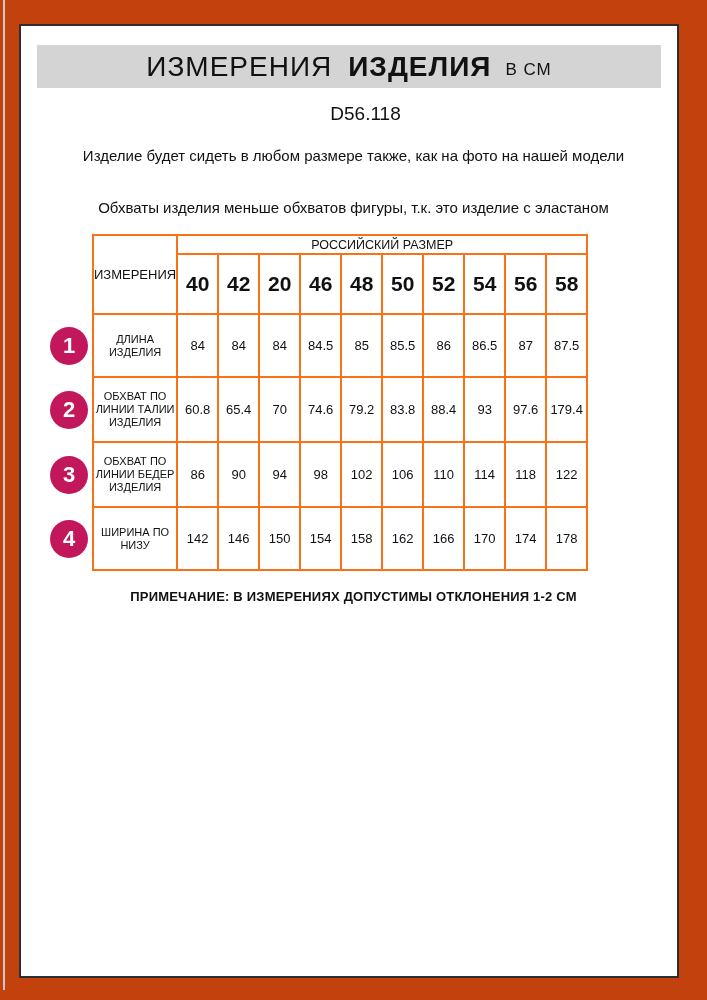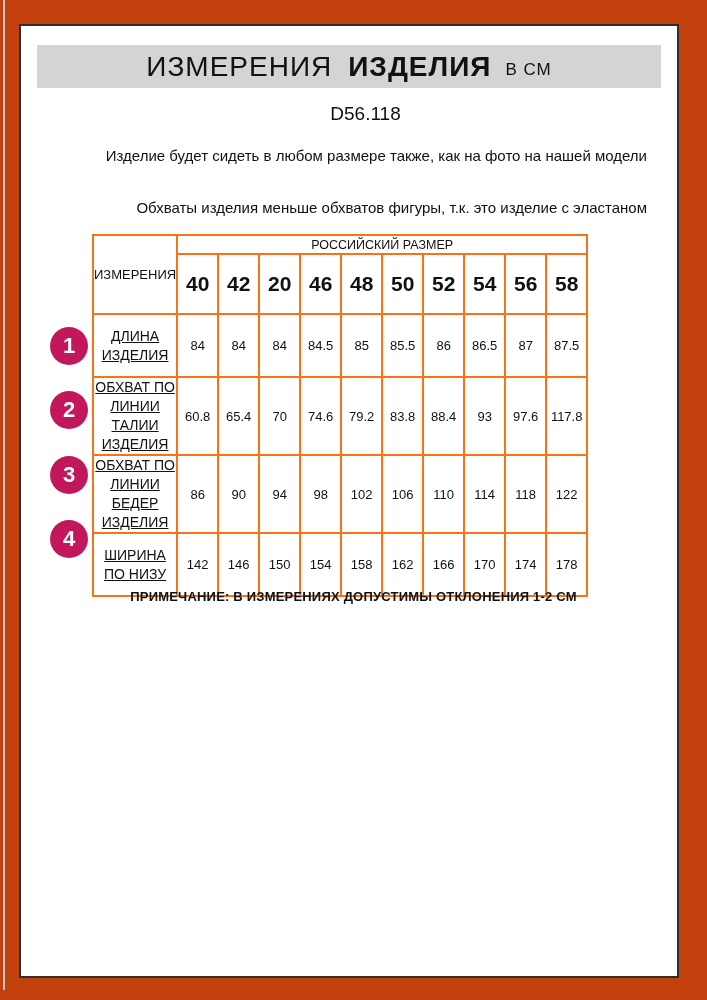--- a/index.html
+++ b/index.html
@@ -24,36 +24,36 @@
   }
   .banner .t-main   { font-size:28px; font-weight:400; letter-spacing:1px; align-self:center; }
   .banner .t-emph   { font-size:28px; font-weight:700; letter-spacing:1px; margin-left:16px; align-self:center; }
   .banner .t-unit   { font-size:17px; font-weight:400; letter-spacing:1px; margin-left:14px; align-self:center; padding-top:6px; }
   .article {
     position:absolute; left:0; right:0; top:103px;
     text-align:center; font-size:19px; font-weight:400;padding-left:24px;
   }
   .para {
     position:absolute; left:60px; right:60px;
-    text-align:right; font-size:15px; line-height:19px; font-weight:400;
+    text-align:center; font-size:15px; line-height:19px; font-weight:400;
   }
   #para1 { top:131px; }
   #para2 { top:183px; }
   .table-zone { position:absolute; left:92px; top:234px; }
   table.size-table {
     border-collapse:collapse; table-layout:fixed;
   }
   table.size-table td, table.size-table th {
     border:2px solid #f97316; padding:0; text-align:center; vertical-align:middle;
     font-weight:400;
   }
   .c-meas   { width:82px; font-size:13px; }
   .c-group  { height:17px; font-size:12.5px; }
   .c-size   { width:39px; height:58px; font-size:21px; font-weight:700 !important; }
-  .c-label  { font-size:14px; line-height:19px; padding:2px;text-decoration:underline; }
+  .c-label  { font-size:11px; line-height:13px; padding:2px; }
   .c-val    { font-size:13px; }
   tr.data-row-0 td { height:61px; }
   tr.data-row-1 td { height:63px; }
   tr.data-row-2 td { height:63px;margin-left:8px; }
   tr.data-row-3 td { height:61px; }
   .badge {
     position:absolute; left:50px; width:38px; height:38px; border-radius:50%;
     background:var(--badge,#c2185b); color:#ffffff;
     display:flex; align-items:center; justify-content:center;
     font-size:22px; font-weight:700;
@@ -117,21 +117,21 @@
             <td class="c-label">ОБХВАТ ПО ЛИНИИ ТАЛИИ ИЗДЕЛИЯ</td>
             <td class="c-val">60.8</td>
             <td class="c-val">65.4</td>
             <td class="c-val">70</td>
             <td class="c-val">74.6</td>
             <td class="c-val">79.2</td>
             <td class="c-val">83.8</td>
             <td class="c-val">88.4</td>
             <td class="c-val">93</td>
             <td class="c-val">97.6</td>
-            <td class="c-val">117.8</td>
+            <td class="c-val">179.4</td>
           </tr>
           <tr class="data-row data-row-2">
             <td class="c-label">ОБХВАТ ПО ЛИНИИ БЕДЕР ИЗДЕЛИЯ</td>
             <td class="c-val">86</td>
             <td class="c-val">90</td>
             <td class="c-val">94</td>
             <td class="c-val">98</td>
             <td class="c-val">102</td>
             <td class="c-val">106</td>
             <td class="c-val">110</td>

